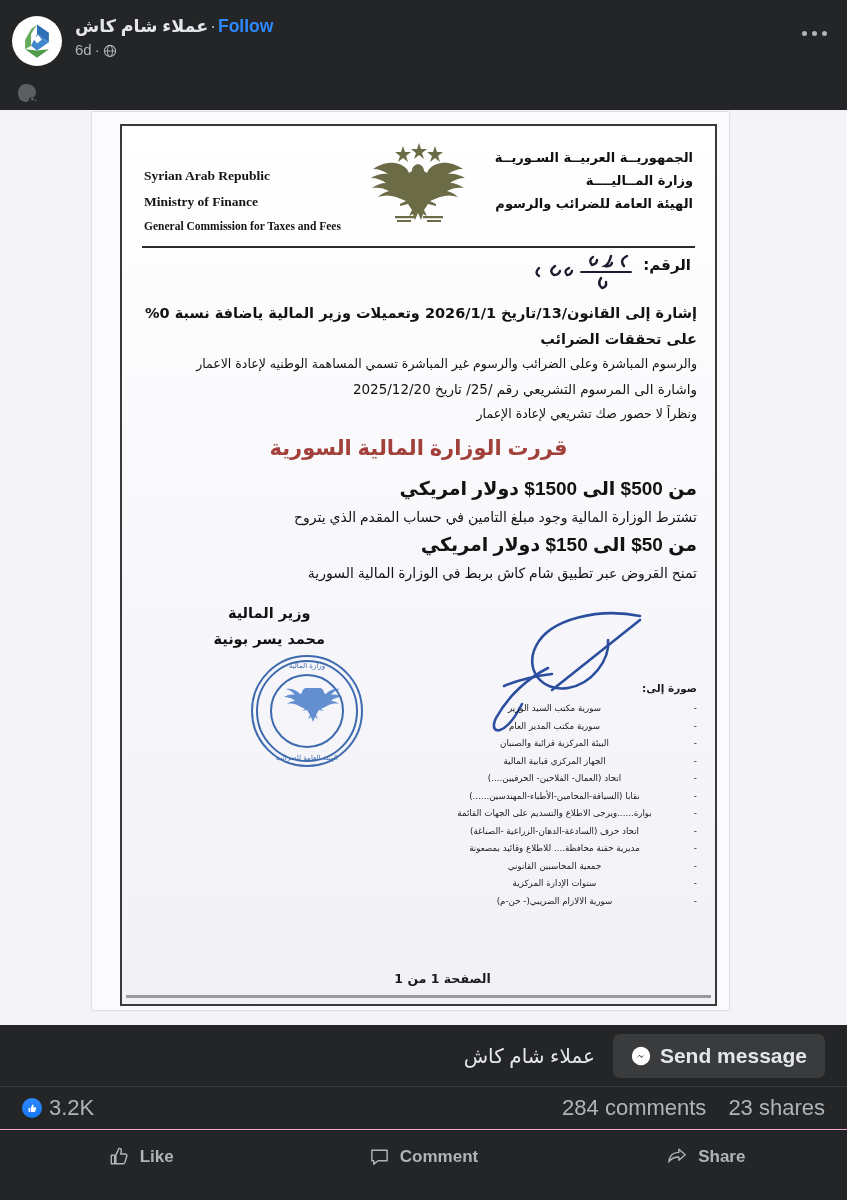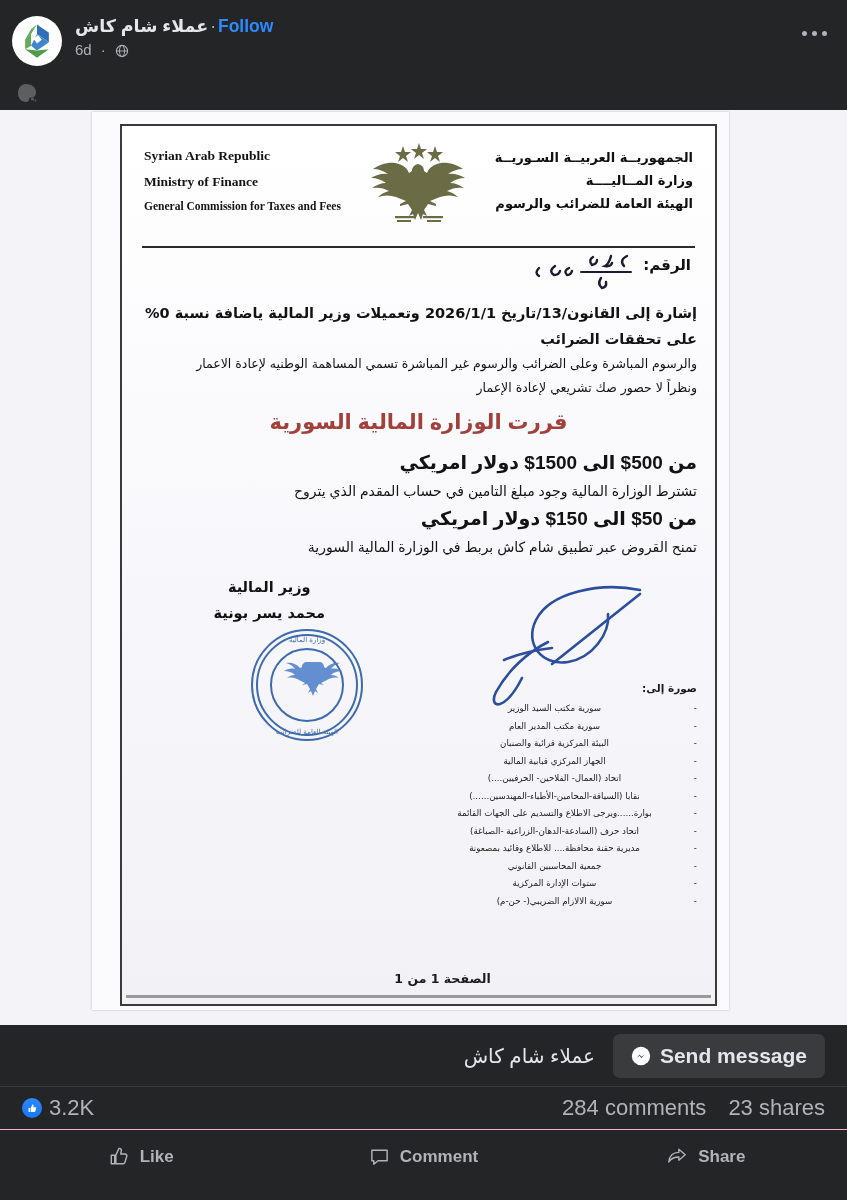--- a/index.html
+++ b/index.html
@@ -32,21 +32,21 @@
   .hdr-text{ margin-left:13px; padding-top:1px; }
   .name-line{
     font-size:17.5px; line-height:22px; color:#e4e6eb;
     white-space:nowrap; font-weight:600;
   }
   .page-name{ direction:rtl; unicode-bidi:isolate; font-weight:600; color:#e4e6eb;}
   .dot-sep{ color:#b0b3b8; font-weight:400; padding:0 2px; }
   .follow-link{ color:#2e89ff; font-weight:700; cursor:pointer; }
   .meta-line{
     margin-top:3px; font-size:15px; line-height:19px;
-    color:#b0b3b8; display:flex; align-items:center; gap:9px;
+    color:#b0b3b8; display:flex; align-items:center; gap:3px;
   }
   .globe-icon{ display:inline-block; width:14px; height:14px; }
   .kebab{
     position:absolute; right:20px; top:31px;
     display:flex; gap:5px; cursor:pointer;
   }
   .kebab span{ width:5px;height:5px;border-radius:50%;background:#b0b3b8;display:block; }
   .ghost-badge{
     position:absolute; left:14px; top:82px;
     width:26px; height:24px; opacity:.55;
@@ -72,21 +72,21 @@
     padding:14px 18px 10px 18px;
   }
 
   
   .letterhead{ position:relative; height:104px; }
   .lh-en{
     position:absolute; left:4px; top:8px;
     color:#141414; font-family:"Liberation Serif","DejaVu Serif",serif;
     font-weight:700;
   }
-  .lh-en div:nth-child(1){ font-size:13.5px; margin-bottom:10px; }
+  .lh-en div:nth-child(1){ font-size:13.5px; margin-bottom:10px;margin-top:20px; }
   .lh-en div:nth-child(2){ font-size:13.5px; margin-bottom:10px; }
   .lh-en div:nth-child(3){ font-size:11.5px; }
   .lh-ar{
     position:absolute; right:4px; top:6px; text-align:right;
     direction:rtl; color:#101010; font-weight:700;
     font-family:"DejaVu Sans","Liberation Sans",sans-serif;
   }
   .lh-ar div{ font-size:13px; line-height:23px; letter-spacing:.5px; }
   .emblem{
     position:absolute; left:50%; top:0px; transform:translateX(-50%);
@@ -311,20 +311,21 @@
             <path d="M54,18 q-6,3 -2,7 q4,0 5,-4"></path>
             <path d="M40,16 q-7,5 -1,9 q5,0 6,-4"></path>
             <path d="M24,18 q-5,5 0,8"></path>
           </g>
         </svg>
       </div>
 
       <div class="doc-body">
         <div class="bl1">إشارة إلى القانون/13/تاريخ 2026/1/1 وتعميلات وزير المالية ياضافة نسبة 0% على تحققات الضرائب</div>
         <div class="bl2">والرسوم المباشرة وعلى الضرائب والرسوم غير المباشرة تسمي المساهمة الوطنيه لإعادة الاعمار</div>
+        <div class="bl3">واشارة الى المرسوم التشريعي رقم /25/ تاريخ 2025/12/20</div>
         <div class="bl4">ونظراً لا حصور صك تشريعي لإعادة الإعمار</div>
       </div>
 
       <div class="decree-title">قررت الوزارة المالية السورية</div>
 
       <div class="terms">
         <div class="t-big">من 500$ الى 1500$ دولار امريكي</div>
         <div class="t-mid">تشترط الوزارة المالية وجود مبلغ التامين في حساب المقدم الذي يتروح</div>
         <div class="t-big">من 50$ الى 150$ دولار امريكي</div>
         <div class="t-mid">تمنح القروض عبر تطبيق شام كاش بربط في الوزارة المالية السورية</div>

